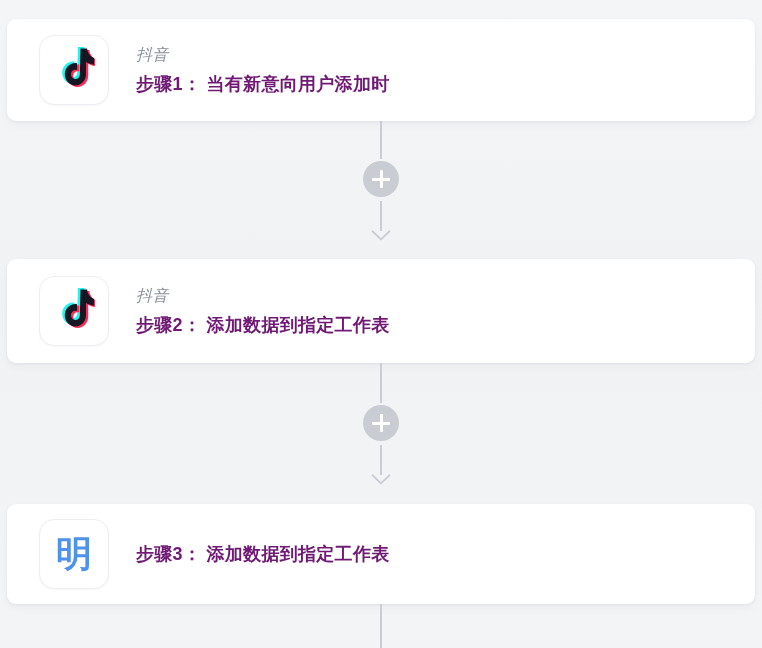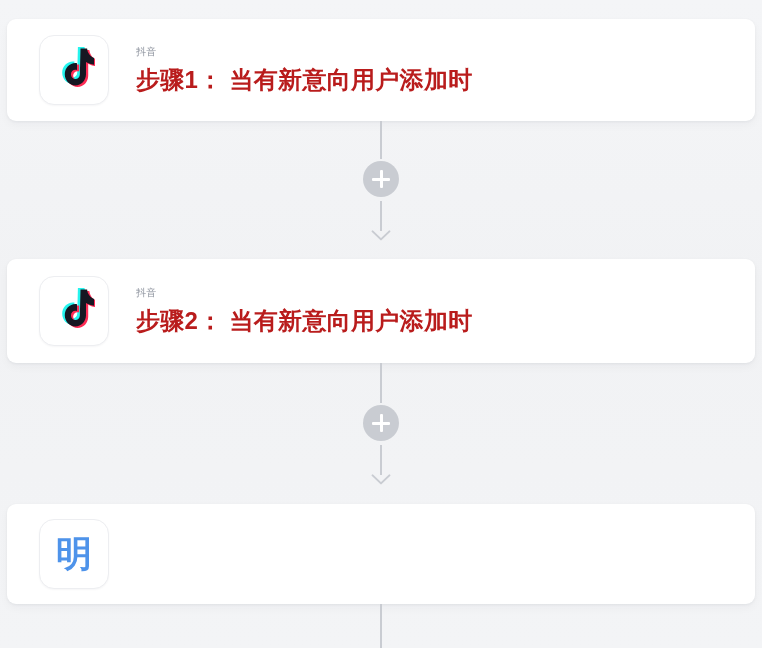--- a/index.html
+++ b/index.html
@@ -63,31 +63,32 @@
     letter-spacing: 0;
   }
 
   .card-text {
     margin-left: 27px;
     display: flex;
     flex-direction: column;
     justify-content: center;
   }
   .card-sub {
-    font-size: 10px;
+    font-size: 16px;
     color: #8b919c;
     line-height: 1.3;
     letter-spacing: .3px;
     margin-bottom: 7px;
     font-weight: 400;
+    font-style: italic;
   }
   .card-title {
-    font-size: 24px;
+    font-size: 18px;
     font-weight: 700;
-    color: #b91c1c;
+    color: #701a75;
     line-height: 1.25;
     letter-spacing: .3px;
     white-space: pre;
   }
 
   
   .connector {
     position: absolute;
     left: 0;
     width: 762px;
@@ -201,21 +202,21 @@
                  c.55 0 1.1.05 1.6.12 v6.9 c-.5-.17-1.05-.27-1.6-.27 c-2.45 0-4.45 2.05-4.45 4.57
                  c0 2.52 2 4.57 4.45 4.57 c2.45 0 4.45-2.05 4.45-4.57 z" fill="#fe2c55" transform="translate(2.2,1.4)"></path>
         <path d="M27.5 2.5 h6.6 c.5 4.4 3 8 6.9 9.5 v6.7 c-2.9-.15-5.6-1.05-8-2.6 v12.2
                  c0 6.2-4.7 11.2-10.6 11.2 c-5.9 0-10.6-5-10.6-11.2 c0-6.2 4.7-11.2 10.6-11.2
                  c.55 0 1.1.05 1.6.12 v6.9 c-.5-.17-1.05-.27-1.6-.27 c-2.45 0-4.45 2.05-4.45 4.57
                  c0 2.52 2 4.57 4.45 4.57 c2.45 0 4.45-2.05 4.45-4.57 z" fill="#161722"></path>
       </svg>
     </div>
     <div class="card-text">
       <div class="card-sub">抖音</div>
-      <div class="card-title">步骤2： 当有新意向用户添加时</div>
+      <div class="card-title">步骤2： 添加数据到指定工作表</div>
     </div>
   </div>
 
   <div class="connector conn-2">
     <div class="conn-line line-top-2"></div>
     <div class="plus-btn"></div>
     <div class="arrow-wrap">
       <div class="conn-line line-bottom"></div>
       <div class="arrow-head">
         <svg width="20" height="11" viewBox="0 0 20 11" aria-hidden="true">
@@ -223,20 +224,21 @@
         </svg>
       </div>
     </div>
   </div>
 
   <div class="card card-3">
     <div class="app-icon">
       <span class="mdy-glyph">明</span>
     </div>
     <div class="card-text">
+      <div class="card-title">步骤3： 添加数据到指定工作表</div>
     </div>
   </div>
 
   <div class="connector conn-tail">
     <div class="conn-line line-tail"></div>
   </div>
 
 </div>
 
 </body></html>

